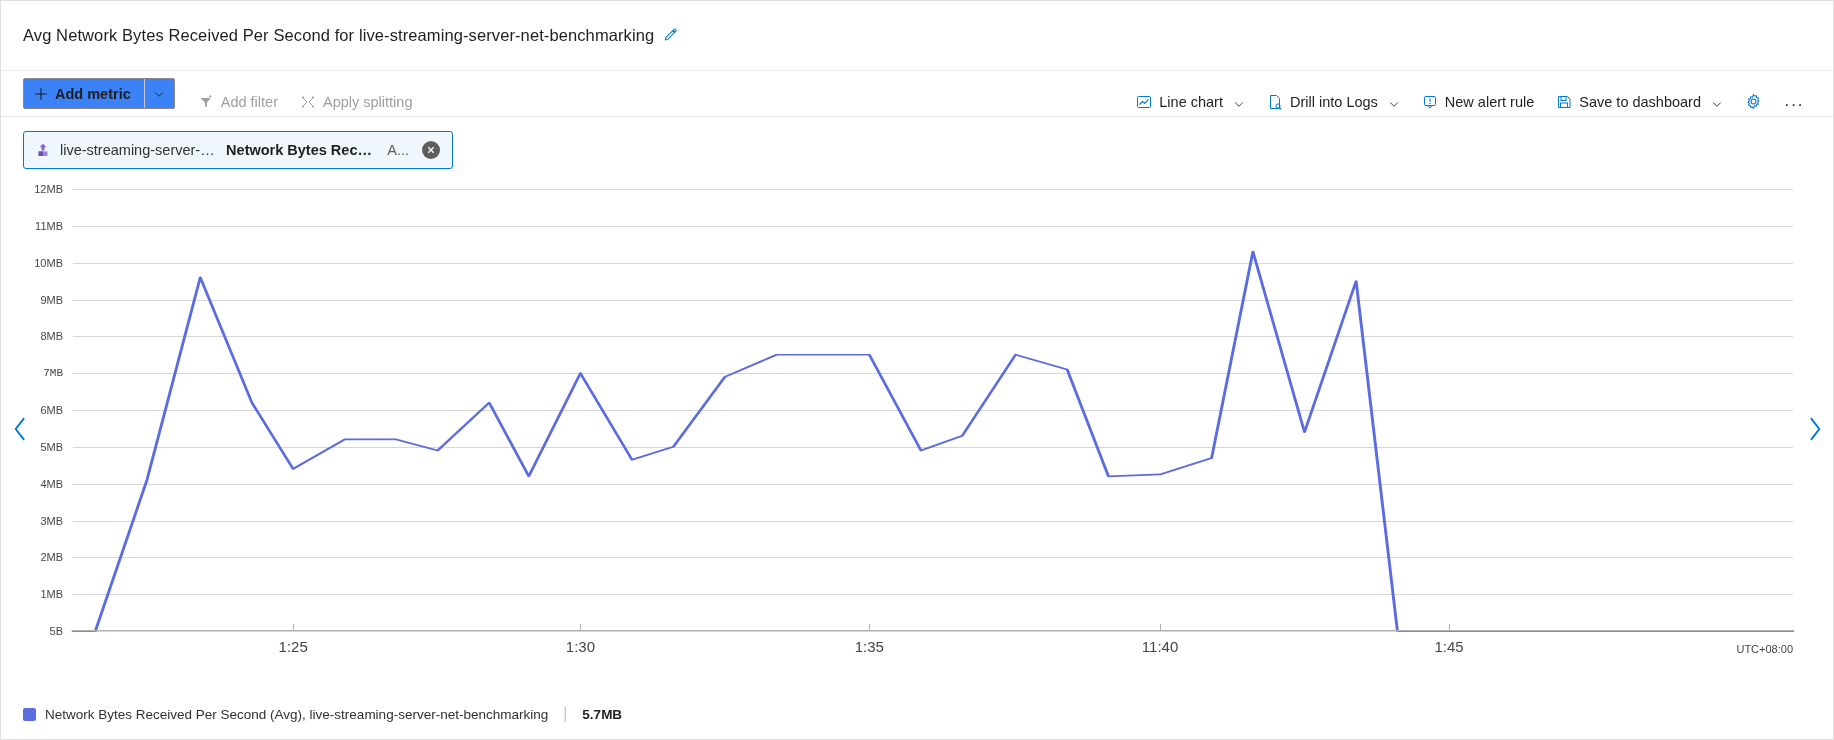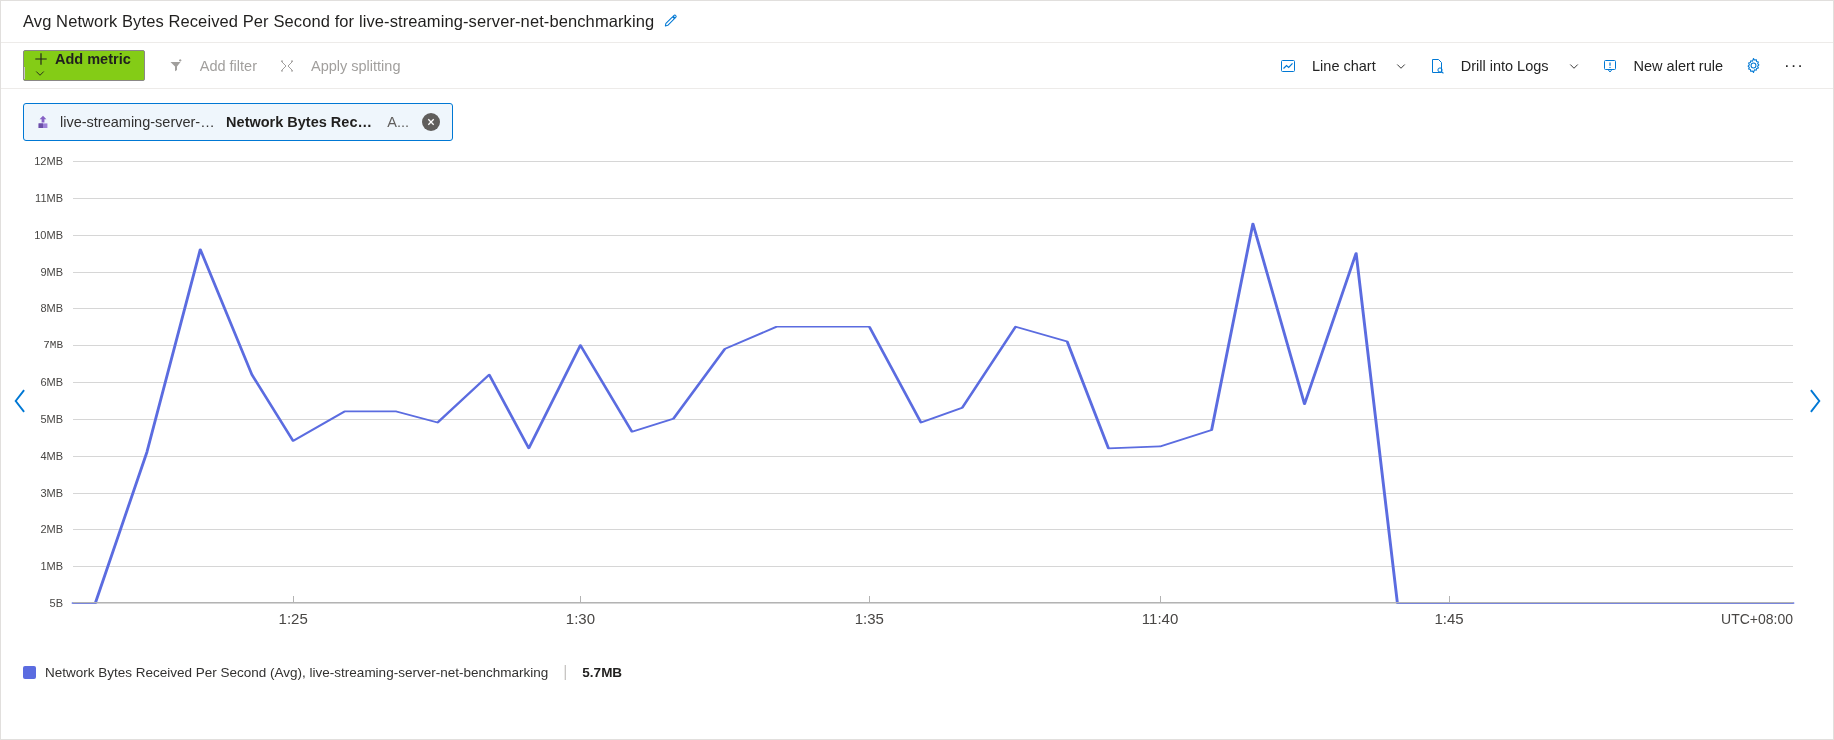--- a/index.html
+++ b/index.html
@@ -13,21 +13,21 @@
   }
   .frame {
     position:relative;
     width:1834px; height:740px;
     border:1px solid #e1dfdd;
     background:#fff;
   }
 
   
   .title-row {
-    height:42px;
+    height:70px;
     display:flex; align-items:center;
     padding:9px 22px;
     border-bottom:1px solid #edebe9;
     background:#fff;
   }
   .title-text {
     font-size:16.5px;
     color:#201f1e;
     letter-spacing:.1px;
     white-space:nowrap;
@@ -43,39 +43,38 @@
     background:#fff;
   }
   .cmd-left { display:flex; align-items:center; gap:0; }
   .cmd-right { margin-left:auto; display:flex; align-items:center; gap:0; }
 
   .split-btn {
     display:flex; align-items:stretch;
     border:1px solid #8a8886;
     border-radius:2px;
     height:31px;
-    background:#84cc16;
-    flex-direction:column;
+    background:#3b82f6;
   }
   .split-main {
     display:flex; align-items:center; gap:7px;
     padding:0 13px 0 10px;
     cursor:pointer;
     font-size:14.5px; font-weight:bold; color:#201f1e;
     white-space:nowrap;
   }
   .split-caret {
     width:30px;
     display:flex; align-items:center; justify-content:center;
     border-left:1px solid #c8c6c4;
     cursor:pointer;
   }
 
   .cmd-item {
-    display:flex; align-items:center; gap:16px;
+    display:flex; align-items:flex-end; gap:7px;
     padding:0 11px;
     height:32px;
     font-size:14.5px;
     color:#242424;
     cursor:pointer;
     white-space:nowrap;
   }
   .cmd-item.disabled { color:#a19f9d; cursor:default; }
   .cmd-item.first-left { margin-left:12px; }
   .cmd-item .caret { margin-left:3px; display:flex; align-items:center; }
@@ -151,29 +150,29 @@
     position:absolute; bottom:0; width:1px; height:7px; background:#b3b3b3;
   }
   .xlabel {
     position:absolute; bottom:-24px;
     font-size:15px; color:#484644;
     transform:translateX(-50%);
     white-space:nowrap;
   }
   .tzlabel {
     position:absolute; bottom:-24px; right:0;
-    font-size:14px; color:#484644; white-space:nowrap;
+    font-size:11px; color:#484644; white-space:nowrap;
   }
   svg.series { position:absolute; inset:0; width:100%; height:100%; overflow:visible; }
 
   
   .legend {
     display:flex; align-items:center; gap:9px;
     padding:0 22px;
-    margin-top:12px;
+    margin-top:26px;
   }
   .legend-swatch {
     width:13px; height:13px; border-radius:2px; flex:0 0 auto;
   }
   .legend-text { font-size:13.5px; color:#323130; white-space:nowrap; }
   .legend-sep { color:#c8c6c4; margin:0 6px; }
   .legend-value { font-size:13.5px; font-weight:bold; color:#201f1e; }
 </style>
 </head>
 <body>
@@ -274,20 +273,35 @@
           <svg width="16" height="16" viewBox="0 0 16 16">
             <rect x="2.5" y="2.5" width="11" height="9" rx="1" fill="none" stroke="#0078d4" stroke-width="1"></rect>
             <path d="M6 11.5l2 2.5 2-2.5" fill="none" stroke="#0078d4" stroke-width="1"></path>
             <path d="M8 4.6v3.2" stroke="#0078d4" stroke-width="1.2"></path>
             <circle cx="8" cy="9.4" r=".65" fill="#0078d4"></circle>
           </svg>
         </span>
         <span>New alert rule</span>
       </div>
 
+      <div class="cmd-item">
+        <span class="icon-sq">
+          <svg width="16" height="16" viewBox="0 0 16 16">
+            <path d="M2.5 2.5h9l2.5 2.5v8.5h-11.5z" fill="none" stroke="#0078d4" stroke-width="1"></path>
+            <rect x="5" y="2.5" width="5" height="4" fill="none" stroke="#0078d4" stroke-width="1"></rect>
+            <rect x="4.5" y="9" width="7" height="4.5" fill="none" stroke="#0078d4" stroke-width="1"></rect>
+          </svg>
+        </span>
+        <span>Save to dashboard</span>
+        <span class="caret">
+          <svg width="12" height="12" viewBox="0 0 16 16">
+            <path d="M3 6l5 5 5-5" fill="none" stroke="#242424" stroke-width="1.2"></path>
+          </svg>
+        </span>
+      </div>
 
       <div class="cmd-item">
         <span class="icon-sq">
           <svg width="17" height="17" viewBox="0 0 16 16">
             <circle cx="8" cy="8" r="2.3" fill="none" stroke="#0078d4" stroke-width="1"></circle>
             <path d="M8 1.4l.9 1.5 1.7-.4.3 1.7 1.7.5-.7 1.6 1.2 1.2-1.2 1.2.7 1.6-1.7.5-.3 1.7-1.7-.4L8 14.6l-.9-1.5-1.7.4-.3-1.7-1.7-.5.7-1.6L2.9 8.5l1.2-1.2-.7-1.6 1.7-.5.3-1.7 1.7.4z" fill="none" stroke="#0078d4" stroke-width="1" stroke-linejoin="round"></path>
           </svg>
         </span>
       </div>
 

